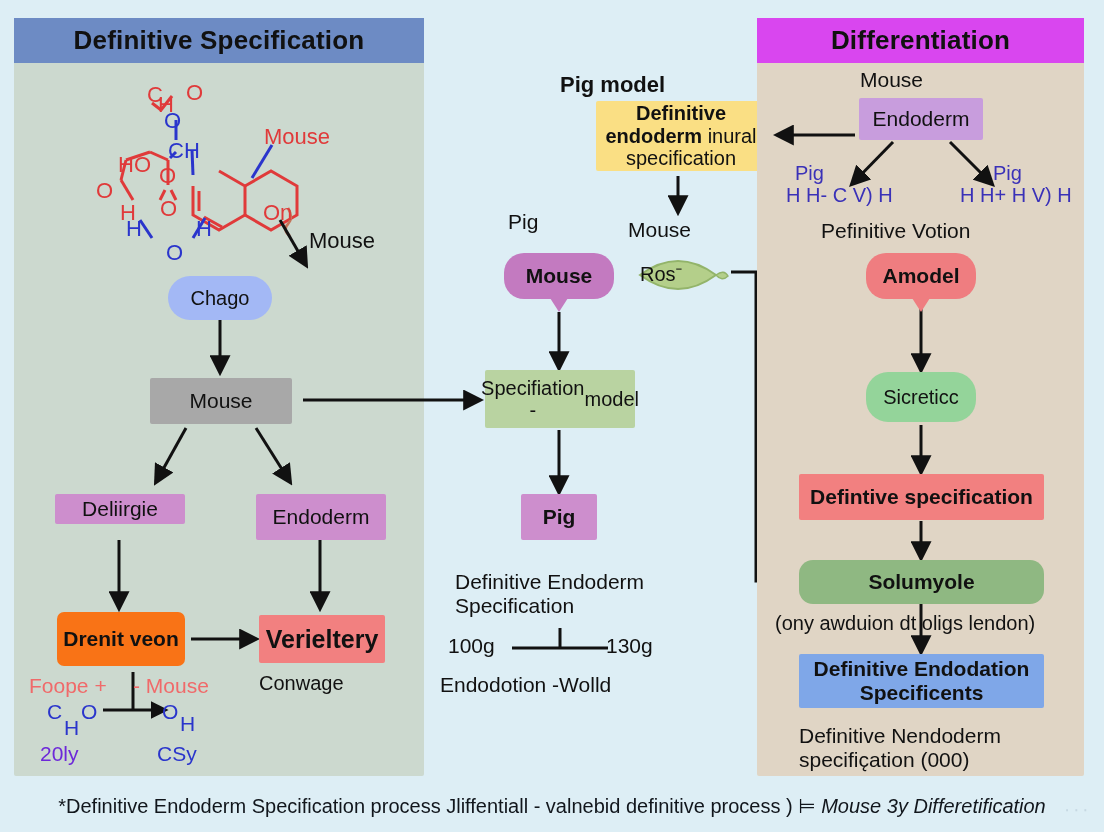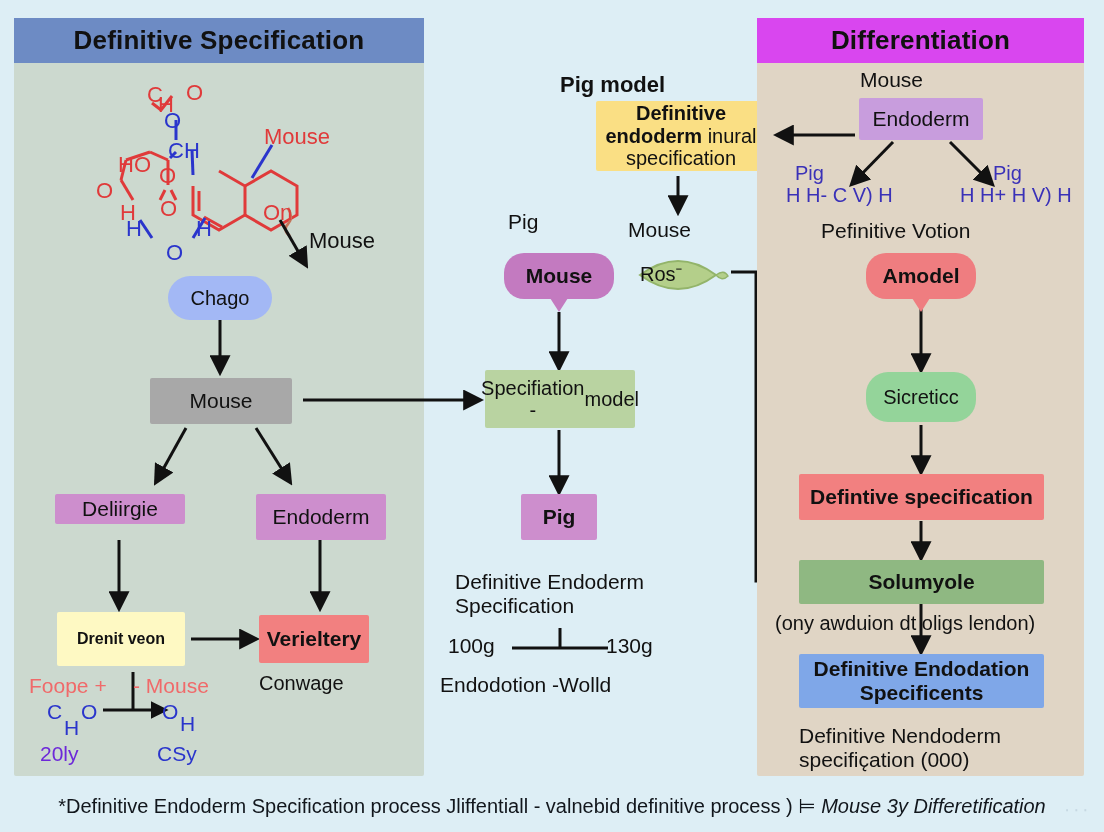--- a/index.html
+++ b/index.html
@@ -151,25 +151,25 @@
   </div>
 
   <div class="node rect" style="left:55px;top:494px;width:130px;height:30px;background:#cd8ecd;font-size:21px;">
     <span>Deliirgie</span>
   </div>
 
   <div class="node rect" style="left:256px;top:494px;width:130px;height:46px;background:#cd8ecd;font-size:21px;">
     <span>Endoderm</span>
   </div>
 
-  <div class="node rect" style="left:57px;top:612px;width:128px;height:54px;background:#fef9c3;font-size:16px;font-weight:bold;">
+  <div class="node rect" style="left:57px;top:612px;width:128px;height:54px;background:#f97316;font-size:21px;font-weight:bold;border-radius:7px;">
     <span>Drenit veon</span>
   </div>
 
-  <div class="node rect" style="left:259px;top:615px;width:110px;height:48px;background:#f28080;font-size:21px;font-weight:bold;">
+  <div class="node rect" style="left:259px;top:615px;width:126px;height:48px;background:#f28080;font-size:25px;font-weight:bold;">
     <span>Verieltery</span>
   </div>
 
   <div class="lbl" style="left:259px;top:672px;width:126px;font-size:20px;">Conwage</div>
 
   <div class="chem" style="left:29px;top:674px;font-size:21px;color:#f06a6a;">Foope +</div>
   <div class="chem" style="left:133px;top:674px;font-size:21px;color:#f06a6a;">- Mouse</div>
   <div class="chem chem-blue" style="left:47px;top:700px;font-size:21px;">C</div>
   <div class="chem chem-blue" style="left:81px;top:700px;font-size:21px;">O</div>
   <div class="chem chem-blue" style="left:64px;top:716px;font-size:21px;">H</div>
@@ -269,21 +269,21 @@
   </div>
 
   <div class="node round" style="left:866px;top:372px;width:110px;height:50px;background:#94d49a;font-size:20px;">
     <span>Sicreticc</span>
   </div>
 
   <div class="node rect" style="left:799px;top:474px;width:245px;height:46px;background:#f28080;font-size:21px;font-weight:bold;">
     <span>Defintive specification</span>
   </div>
 
-  <div class="node rect" style="left:799px;top:560px;width:245px;height:44px;background:#8fb882;font-size:21px;font-weight:bold;">
+  <div class="node rect" style="left:799px;top:560px;width:245px;height:44px;background:#8fb882;font-size:21px;font-weight:bold;border-radius:14px;">
     <span>Solumyole</span>
   </div>
 
   <div class="lbl" style="left:775px;top:612px;width:292px;font-size:20px;">(ony aᴡduion dt oligs lendon)</div>
 
   <div class="node rect" style="left:799px;top:654px;width:245px;height:54px;background:#7fa7e8;font-size:21px;font-weight:bold;flex-direction:column;">
     <div>Definitive Endodation</div>
     <div>Specificents</div>
   </div>
 

